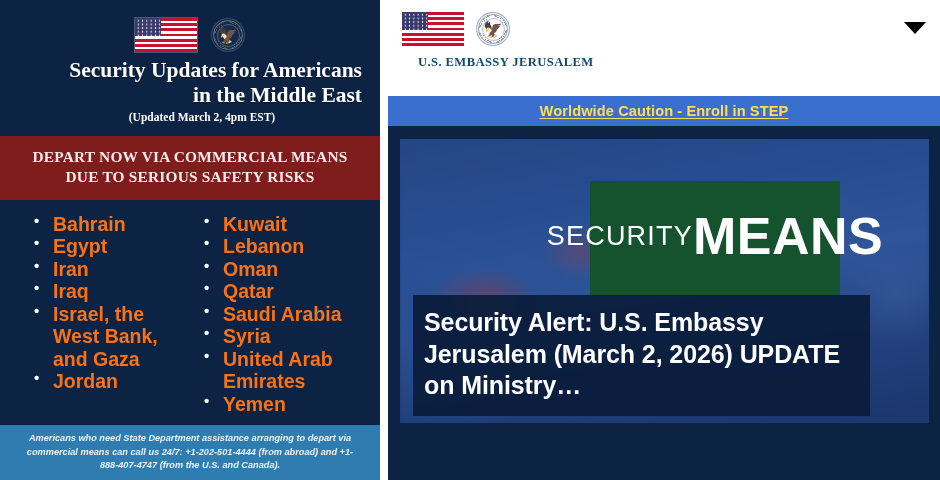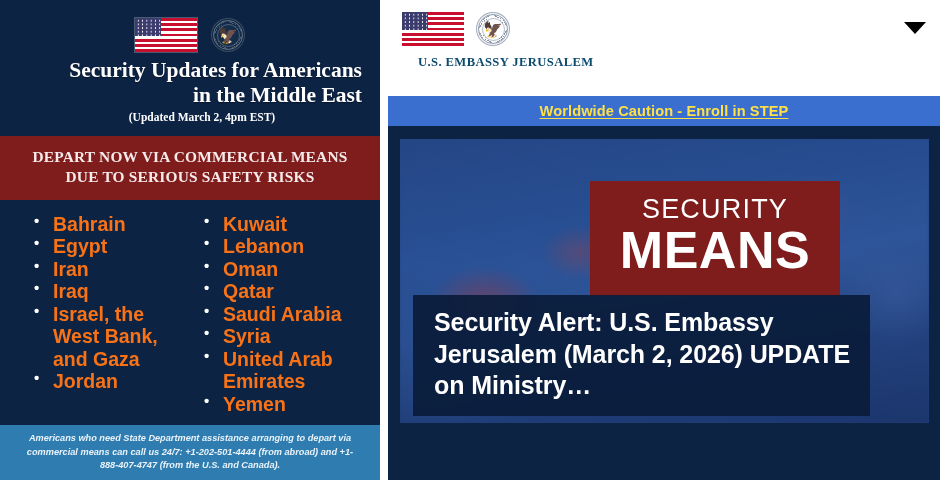--- a/index.html
+++ b/index.html
@@ -173,38 +173,38 @@
       radial-gradient(ellipse 120px 70px at 9% 88%, rgba(60,100,170,.5), transparent 70%),
       linear-gradient(168deg, #2c4f91 0%, #2d58a0 28%, #3560a8 52%, #2a4d8e 74%, #24417c 100%);
     filter:blur(1.4px);
   }
   .hero .tint {
     position:absolute; inset:0;
     background:linear-gradient(180deg, rgba(24,52,110,.34) 0%, rgba(20,44,98,.2) 45%, rgba(16,38,88,.42) 100%);
   }
   .alert-box {
     position:absolute; left:190px; top:42px;
-    background:#7f1d1d;
+    background:#14532d;
     width:250px; height:115px;
-    display:flex; flex-direction:column; align-items:center; justify-content:center;
+    display:flex; flex-direction:row; align-items:center; justify-content:center;
     padding-bottom:4px;
   }
   .alert-box .sec {
     color:#ffffff; font-size:27px; letter-spacing:1.2px; line-height:1;
     font-weight:400;
   }
   .alert-box .alr {
     color:#ffffff; font-size:52px; letter-spacing:.5px; line-height:1.03;
     font-weight:bold; margin-top:1px;
   }
   .headline {
     position:absolute; left:13px; top:156px;
     width:457px;
     background:rgba(10,28,58,.93);
-    padding:12px 14px 14px 21px;
+    padding:12px 14px 14px 11px;
   }
   .headline .hl {
     color:#ffffff; font-weight:bold;
     font-size:25px; line-height:1.26;
     letter-spacing:-.1px;
   }
 </style>
 </head>
 <body>
 

